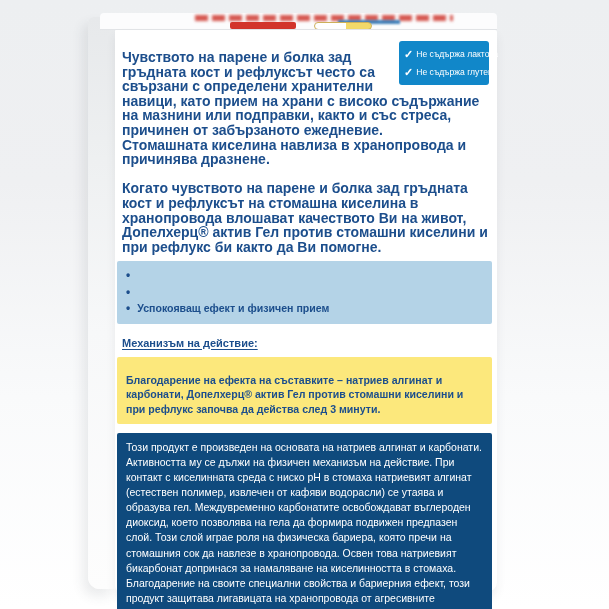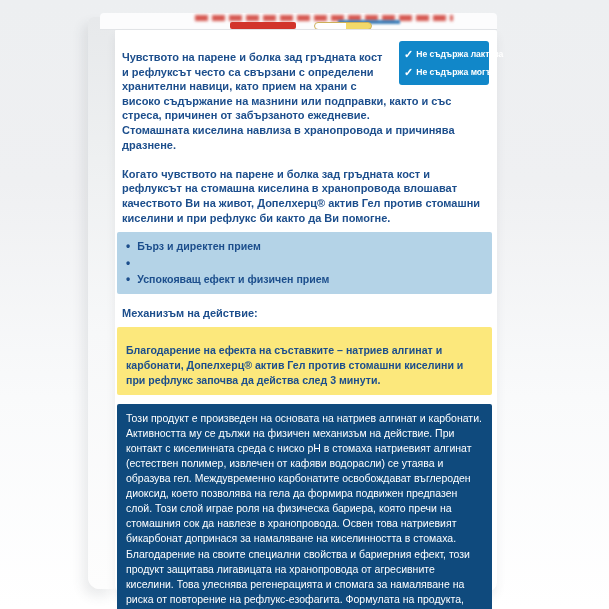--- a/index.html
+++ b/index.html
@@ -45,33 +45,33 @@
     padding:0 8px 0 7px;
     box-shadow:0 6px 10px rgba(60,70,80,0.08);
     color:#1c4e8c;
   }
   .badge {
     float:right; width:90px; background:#1187c9; border-radius:3px;
     margin:11px 0 8px 10px; padding:4px 4px 4px 5px; color:#ffffff;
   }
   .badge-row { display:flex; align-items:center; gap:3px; height:18px; }
   .check-icon { font-size:11px; font-weight:700; line-height:1; flex:0 0 auto; }
-  .badge-label { font-size:8.6px; font-weight:700; white-space:nowrap;text-align:right; }
-  .body-text { font-size:11px; line-height:14.6px; font-weight:600; text-align:left; }
+  .badge-label { font-size:8.6px; font-weight:400; white-space:nowrap;text-align:right; }
+  .body-text { font-size:14px; line-height:14.6px; font-weight:600; text-align:left; }
   .intro { margin-top:20px; }
   .b { font-weight:800; }
   .benefits-box {
     clear:both; background:#b4d3e7; border-radius:2px;
     margin:7px -3px 0 -5px; padding:6px 10px 7px 9px;
   }
   .benefit { display:flex; gap:7px; font-size:10.6px; line-height:16.4px; font-weight:600; }
   .bullet-dot { font-size:12px; line-height:16.4px; }
   .section-heading {
     margin:13px 0 0 0; font-size:11px; font-weight:700;
-    text-underline-offset:2px;
+    text-decoration:underline; text-underline-offset:2px;
   }
   .yellow-box {
     background:#fce87c; border-radius:2px;
     margin:8px -3px 0 -5px; padding:16px 8px 7px 9px;
     font-size:10.6px; line-height:14.8px; font-weight:600;
   }
   .navy-box {
     background:#0f4a7d; color:#ffffff; border-radius:2px;
     margin:9px -3px 0 -5px; padding:7px 8px 8px 9px;
     font-size:10.5px; line-height:15.1px; font-weight:500;
@@ -93,33 +93,32 @@
 
   <div class="front-face">
 
     <div class="badge">
       <div class="badge-row">
         <span class="check-icon">✓</span>
         <span class="badge-label">Не съдържа лактоза</span>
       </div>
       <div class="badge-row">
         <span class="check-icon">✓</span>
-        <span class="badge-label">Не съдържа могъл</span>
+        <span class="badge-label">Не съдържа глутен</span>
       </div>
     </div>
 
     <p class="body-text intro"><span>Чувството на парене и болка зад гръдната кост и рефлуксът често са свързани с определени хранителни навици, като прием на храни с високо съдържание на мазнини или подправки, както и със стреса, причинен от забързаното ежедневие.</span><br>
       <span>Стомашната киселина навлиза в хранопровода и причинява дразнене.</span><br>
       <br>
       <span><span>Когато чувството на парене и болка зад гръдната кост и рефлуксът на стомашна киселина в хранопровода влошават качеството Ви на живот, </span><span class="b">Допелхерц® актив Гел против стомашни киселини и при рефлукс</span><span> би както да Ви помогне.</span></span></p>
 
     <div class="benefits-box">
       <div class="benefit">
         <span class="bullet-dot">•</span>
-        <span>Бърз и директен прием</span>
       </div>
       <div class="benefit">
         <span class="bullet-dot">•</span>
       </div>
       <div class="benefit">
         <span class="bullet-dot">•</span>
         <span>Успокояващ ефект и физичен прием</span>
       </div>
     </div>
 

